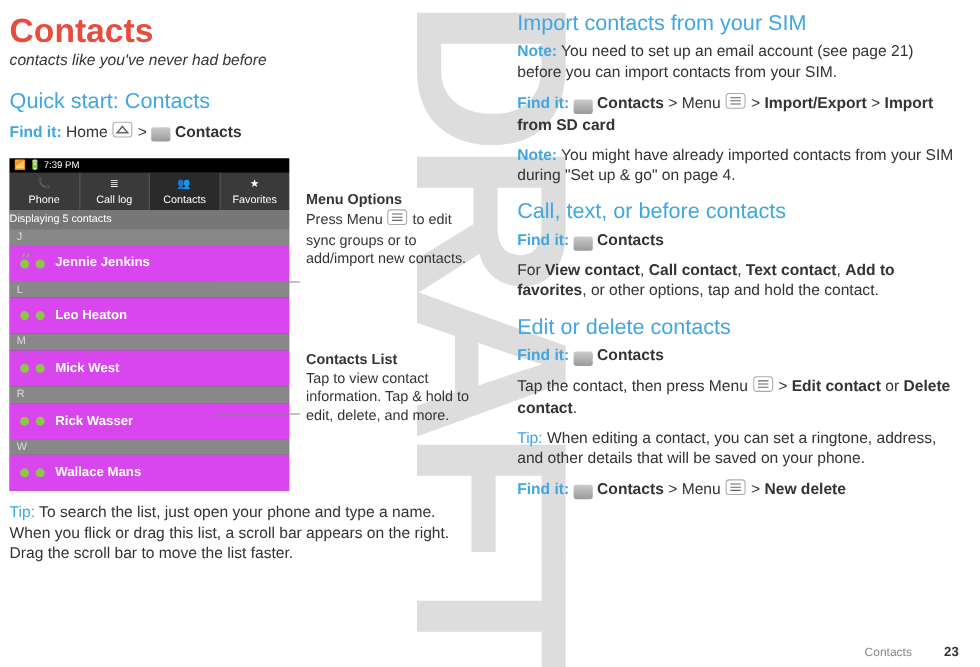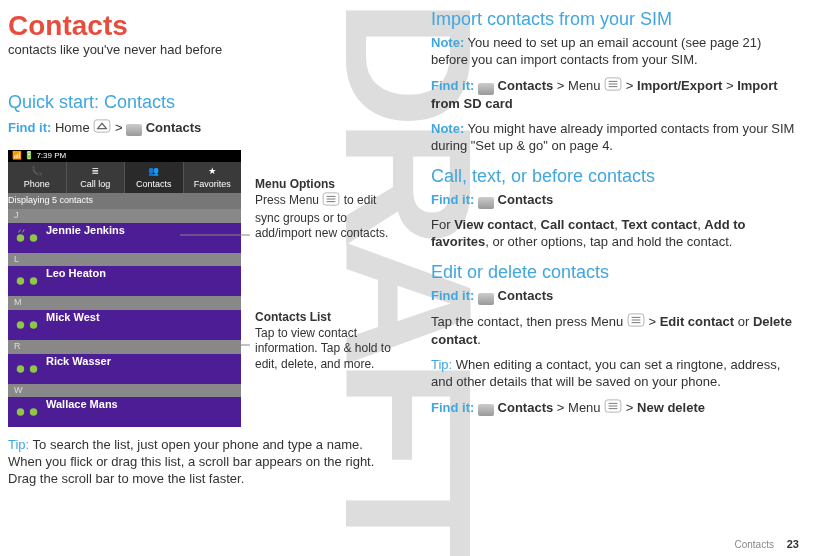--- a/index.html
+++ b/index.html
@@ -3,49 +3,49 @@
 <meta charset="utf-8">
 <style>
 body{margin:0;font-family:sans-serif;color:#333;background:#fff;width:817px;height:556px;position:relative;overflow:hidden}
 .watermark{position:absolute;left:0;right:0;top:0;bottom:0;display:flex;align-items:center;justify-content:center;font-size:180px;color:#ddd;z-index:0;pointer-events:none}
 .watermark span{transform:rotate(90deg);letter-spacing:-10px;font-weight:600}
 .page{position:relative;z-index:1;display:flex;padding:8px 18px 0 8px;height:530px}
 .col{flex:1;font-size:13px;line-height:1.3}
 .col-l{padding-right:18px}
 .col-r{padding-left:18px}
 .h-main{color:#e84c3d;font-size:28px;font-weight:700;margin-bottom:-2px}
-.subtitle{margin-bottom:32px}
+.subtitle{font-style:italic;margin-bottom:14px}
 .h-sec{color:#40a7e0;font-size:18px;margin-bottom:4px;margin-top:10px}
 .findit{color:#40a7e0;font-weight:700}
 .tip{color:#40a7e0;font-weight:400}
 .note{color:#40a7e0;font-weight:700}
 .bold{font-weight:700}
 .home-icn,.menu-icn,.contacts-icn{display:inline-block;vertical-align:middle}
 .home-icn svg,.menu-icn svg{width:18px;height:14px}
 .contacts-icn{width:16px;height:12px;background:linear-gradient(#ccc,#999);border-radius:2px;position:relative;top:2px}
 .phone-wrap{display:flex;margin:12px 0 10px 0}
 .phone{width:233px;background:#555;font-family:sans-serif}
 .sbar{background:#000;height:12px;font-size:8px;color:#fff;padding:1px 4px;box-sizing:border-box}
 .tabs{display:flex;background:#3a3a3a}
 .tab{flex:1;text-align:center;padding:4px 0 3px 0;font-size:9px;color:#fff;border-right:1px solid #555}
 .tab:last-child{border-right:none}
 .tab.active{background:#2a2a2a}
 .tab-icn{display:block;margin:0 auto 1px auto;width:14px;height:12px}
 .disp{background:#777;color:#fff;font-size:9px;text-align:left;padding:2px 0}
 .letterhdr{background:#888;color:#ddd;font-size:9px;padding:1px 6px}
-.row{display:flex;align-items:flex-start;background:#4c1d95;padding:0}
+.row{display:flex;align-items:center;background:#d946ef;padding:0}
 .avatar{width:38px;height:30px;display:flex;align-items:center;justify-content:center}
 .avatar svg{width:28px;height:20px}
 .cname{color:#fff;font-size:11px;font-weight:700}
 .callouts{margin-left:14px;font-size:12px;color:#333;width:140px;display:flex;flex-direction:column;justify-content:center}
 .co{margin-bottom:28px}
 .co-title{font-weight:700;margin-bottom:0}
 .line{stroke:#888;stroke-width:1}
 .footer{position:absolute;bottom:6px;right:18px;font-size:10px;color:#888}
-.footer b{color:#333;font-size:11px;margin-left:10px}
+.footer b{color:#333;font-size:11px;margin-left:24px}
 p{margin:4px 0 8px 0}
 svg.connector{position:absolute;z-index:2;pointer-events:none}
 </style>
 </head>
 <body>
 
 <div class="watermark">
     <span>DRAFT</span>
   </div>
 

